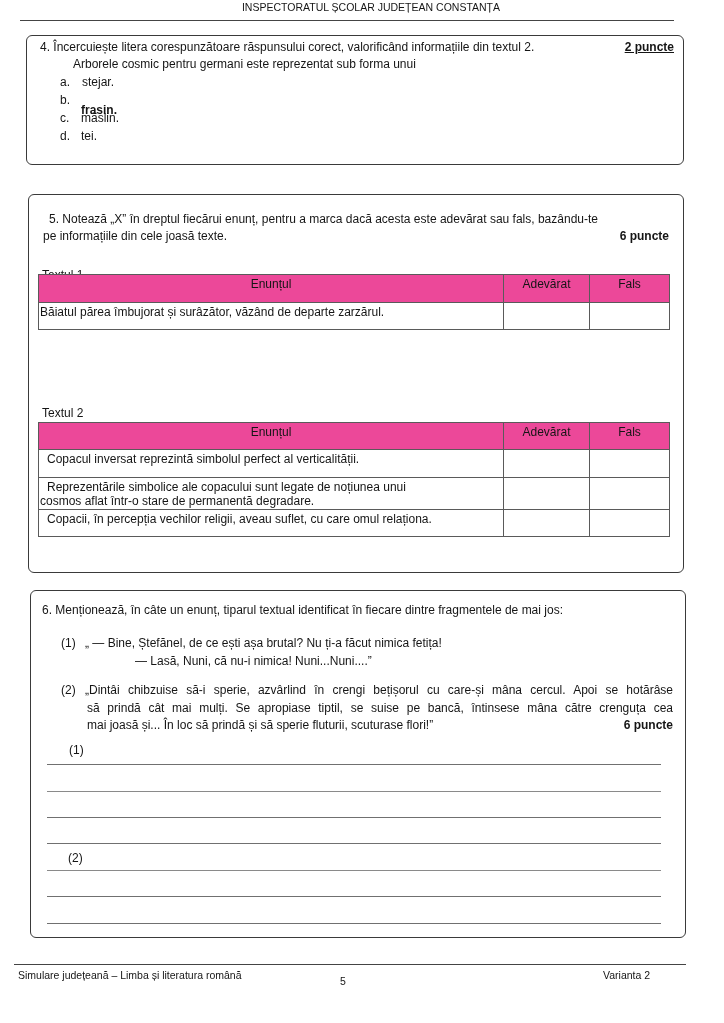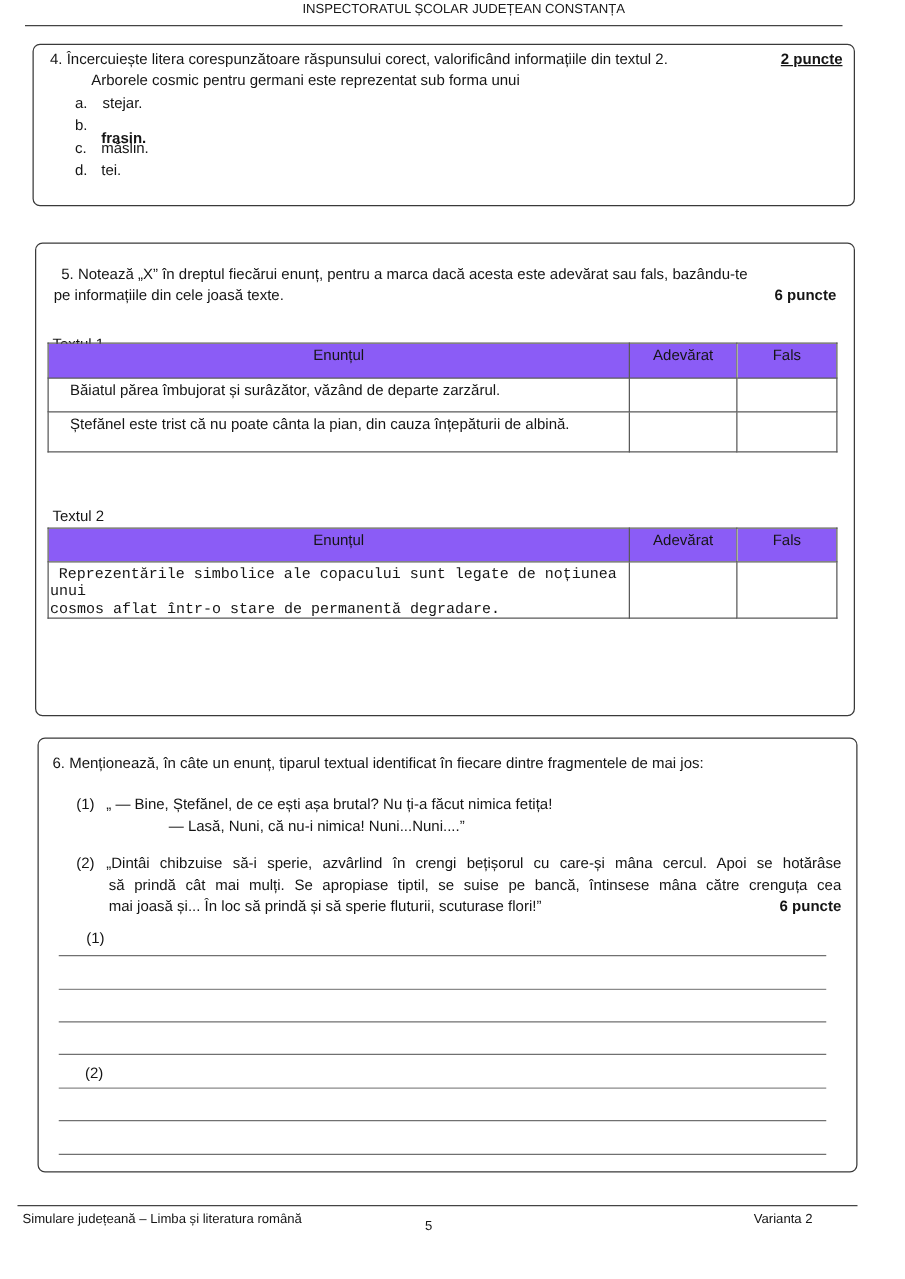--- a/index.html
+++ b/index.html
@@ -14,28 +14,28 @@
     .box { position: absolute; border: 1.2px solid #3a3a3a; border-radius: 6px; box-sizing: border-box; }
 
     table.tf {
       position: absolute; border-collapse: collapse; table-layout: fixed;
       width: 631px; left: 38px; font-size: 12px;
     }
     table.tf td, table.tf th {
       border: 1px solid #5a5a5a; vertical-align: top; padding: 2px 0 0 0;
       line-height: 14px; font-weight: normal; overflow: hidden;
     }
-    table.tf th { background: #8b5cf6; text-align: center; }
+    table.tf th { background: #ec4899; text-align: center; }
     table.tf col.c1 { width: 465px; }
     table.tf col.c2 { width: 86px; }
     table.tf col.c3 { width: 80px; }
-    .t1 td.stmt { padding-left: 17px; }
+    .t1 td.stmt { padding-left: 1px; }
     .t2 td.stmt { padding-left: 1px; text-indent: 7px; white-space: pre-line; }
     .t1 tr.h { height: 28px; } .t1 tr.r1 { height: 27px; } .t1 tr.r2 { height: 27px; } .t1 tr.r3 { height: 32px; }
-    .t2 tr.h { height: 27px; } .t2 tr.r1 { height: 28px; } .t2 tr.r2 { height: 32px; font-family: Liberation Mono, monospace; } .t2 tr.r3 { height: 27px; }
+    .t2 tr.h { height: 27px; } .t2 tr.r1 { height: 28px; } .t2 tr.r2 { height: 32px; } .t2 tr.r3 { height: 27px; }
 
     .just { position: absolute; width: 588px; left: 85px; line-height: 14px; text-align: justify; text-align-last: justify; white-space: normal; }
     .wline { position: absolute; left: 47px; width: 614px; height: 0; border-top: 1px solid #707070; }
     .footer { font-size: 10.5px; line-height: 12px; }
   </style>
 </head>
 <body>
 
 <div class="abs hdr-title">INSPECTORATUL ȘCOLAR JUDEȚEAN CONSTANȚA</div>
 <div class="rule" style="left:20px; width:654px; top:20px;"></div>
@@ -70,44 +70,49 @@
       <tr class="h">
     <th>Enunțul</th>
     <th>Adevărat</th>
     <th>Fals</th>
   </tr>
   <tr class="r1">
     <td class="stmt">Băiatul părea îmbujorat și surâzător, văzând de departe zarzărul.</td>
     <td></td>
     <td></td>
   </tr>
-  <tr class="r3">
-    <td class="stmt">Ștefănel este trist că nu poate cânta la pian, din cauza înțepăturii de albină.</td>
-    <td></td>
-    <td></td>
-  </tr>
 </tbody>
   </table>
 
 <div class="abs" style="left:42px; top:406px;">Textul 2</div>
 <table class="tf t2" style="top:422px;">
   <colgroup>
       <col class="c1">
       <col class="c2">
       <col class="c3">
     </colgroup>
   <tbody>
       <tr class="h">
     <th>Enunțul</th>
     <th>Adevărat</th>
     <th>Fals</th>
   </tr>
+  <tr class="r1">
+    <td class="stmt">Copacul inversat reprezintă simbolul perfect al verticalității.</td>
+    <td></td>
+    <td></td>
+  </tr>
   <tr class="r2">
     <td class="stmt">Reprezentările simbolice ale copacului sunt legate de noțiunea unui
 cosmos aflat într-o stare de permanentă degradare.</td>
+    <td></td>
+    <td></td>
+  </tr>
+  <tr class="r3">
+    <td class="stmt">Copacii, în percepția vechilor religii, aveau suflet, cu care omul relaționa.</td>
     <td></td>
     <td></td>
   </tr>
 </tbody>
   </table>
 
 <div class="box" style="left:30px; top:590px; width:656px; height:348px;"></div>
 <div class="abs" style="left:42px; top:603px;">6. Menționează, în câte un enunț, tiparul textual identificat în fiecare dintre fragmentele de mai jos:</div>
 
 <div class="abs" style="left:61px; top:636px;">(1)</div>

